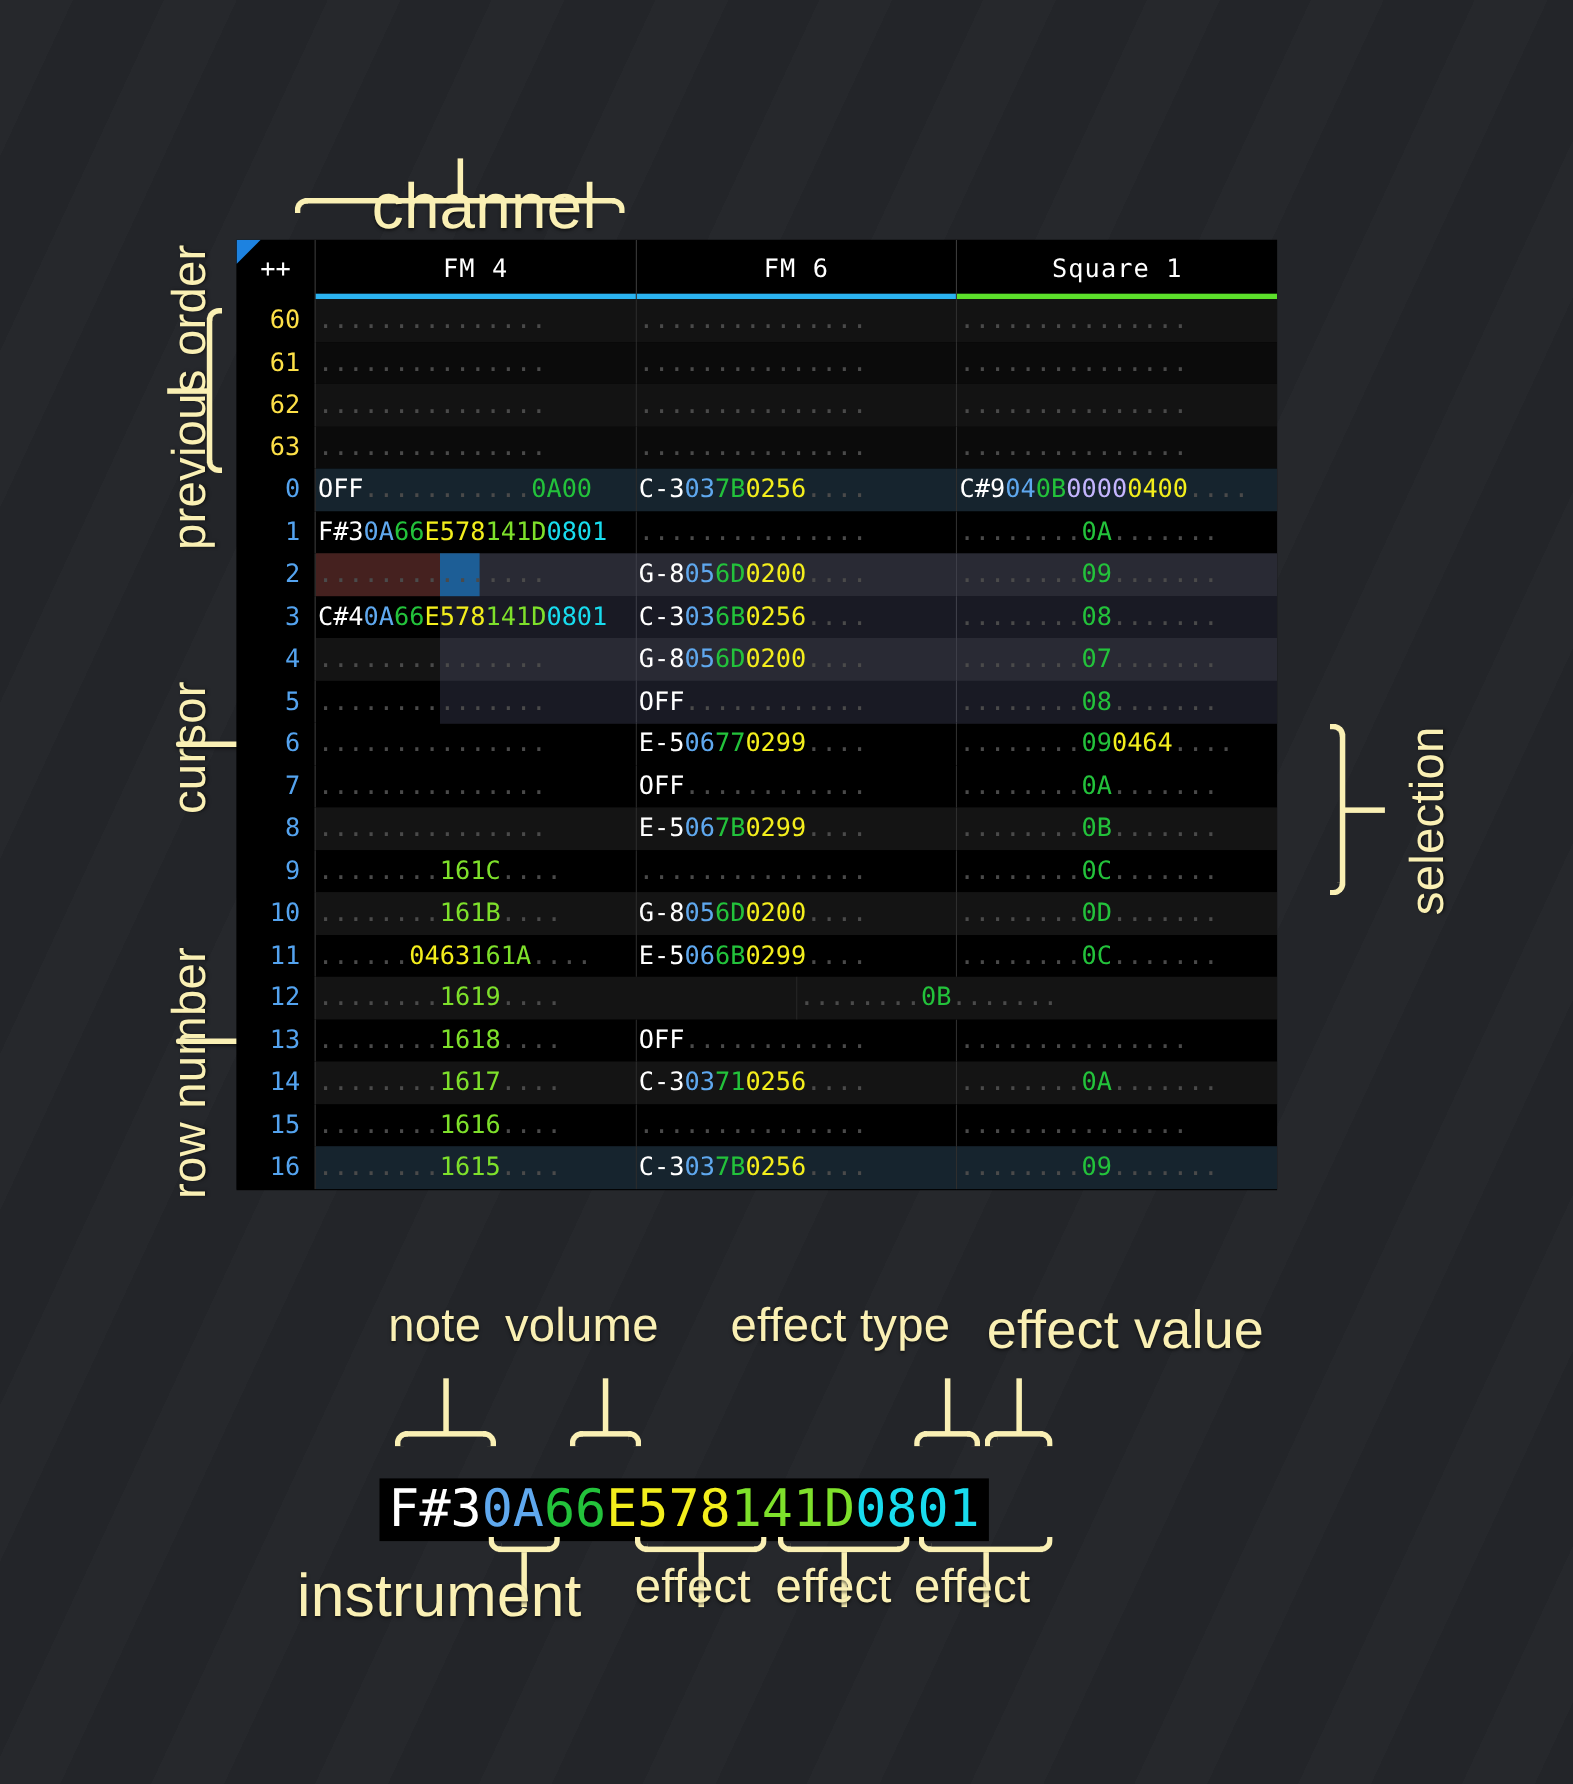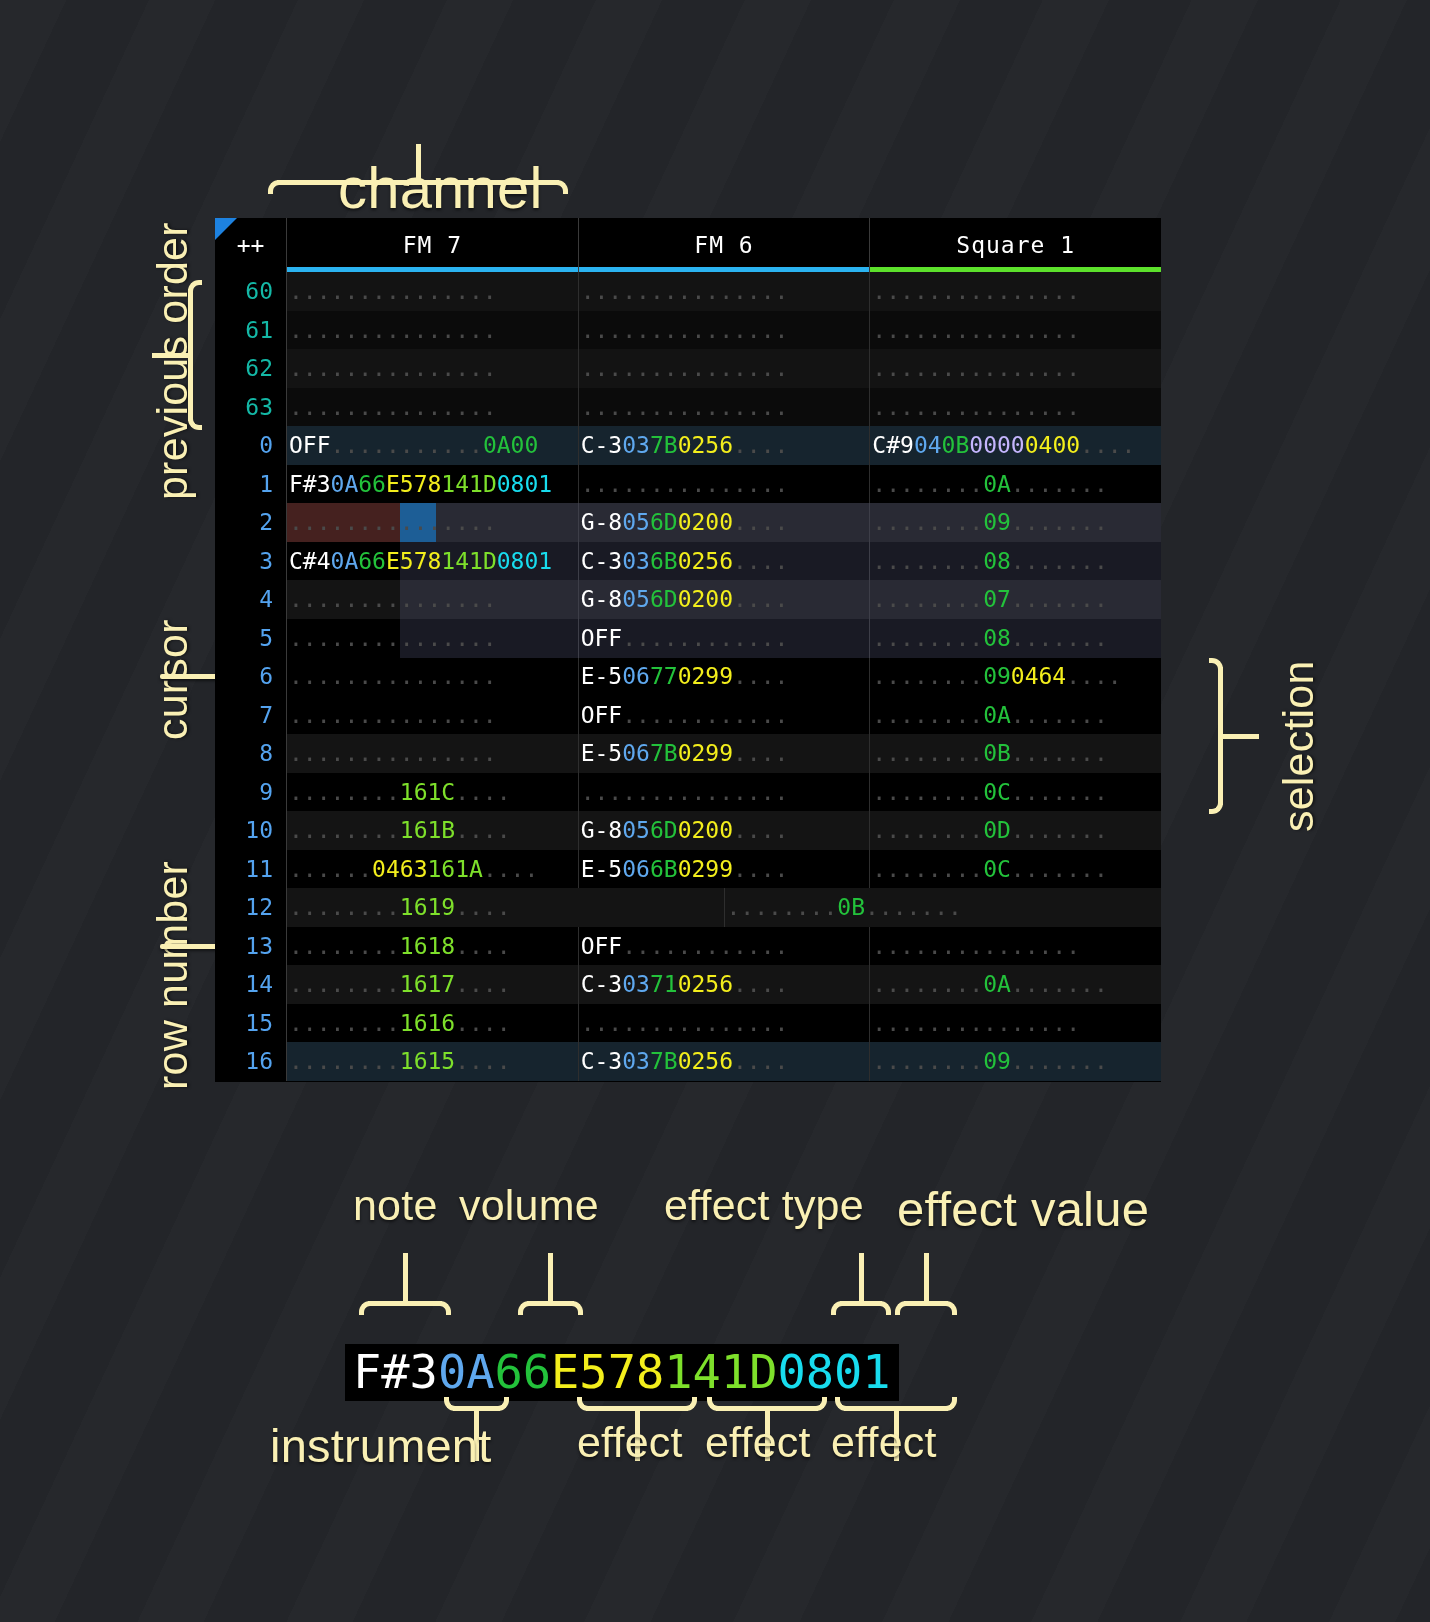--- a/index.html
+++ b/index.html
@@ -102,21 +102,21 @@
 
   .rows { position:relative; }
   .trow { display:flex; height:38.5px; position:relative; }
   .rn {
     width:72px; flex:0 0 72px;
     display:flex; align-items:center; justify-content:flex-end;
     padding-right:13px; font-size:23px; color:#54a3ef;
     border-right:1px solid #3a3a3a; background:#000;
     position:relative; z-index:3;
   }
-  .rn.prev { color:#14b8a6; }
+  .rn.prev { color:#fde047; }
   .cell {
     flex:1 1 0; position:relative;
     display:flex; align-items:center;
     padding-left:2px;
     font-size:23px; letter-spacing:0px;
     border-right:1px solid #2e2e2e;
     white-space:pre;
     overflow:hidden;
   }
   .cell:last-child { border-right:none; }
@@ -189,21 +189,21 @@
 </div>
 
 <div id="tracker">
 
   <div class="hdr-row">
     <div class="hdr-rownum">
       <div class="corner-tri"></div>
       <span>++</span>
     </div>
     <div class="hdr-ch">
-      <span>FM 7</span>
+      <span>FM 4</span>
       <div class="hdr-underline" style="background:#2bb3f0;"></div>
     </div>
     <div class="hdr-ch">
       <span>FM 6</span>
       <div class="hdr-underline" style="background:#2bb3f0;"></div>
     </div>
     <div class="hdr-ch">
       <span>Square 1</span>
       <div class="hdr-underline" style="background:#5ce02b;"></div>
     </div>
@@ -394,16 +394,16 @@
     <div class="lcap"></div>
     <div class="rcap"></div>
 </div>
 <div class="brace hbrace up" style="left:835px; top:1391px; width:122px; height:20px;">
   <div class="stem" style="top:20px; height:50px;"></div>
   <div class="bar"></div>
     <div class="lcap"></div>
     <div class="rcap"></div>
 </div>
 
-<div class="anno" style="left:270px; top:1418px; font-size:47px;">instrument</div>
+<div class="anno" style="left:270px; top:1418px; font-size:55px;">instrument</div>
 <div class="anno" style="left:577px; top:1418px; font-size:43px;">effect</div>
 <div class="anno" style="left:705px; top:1418px; font-size:43px;">effect</div>
 <div class="anno" style="left:831px; top:1418px; font-size:43px;">effect</div>
 
 </body></html>

